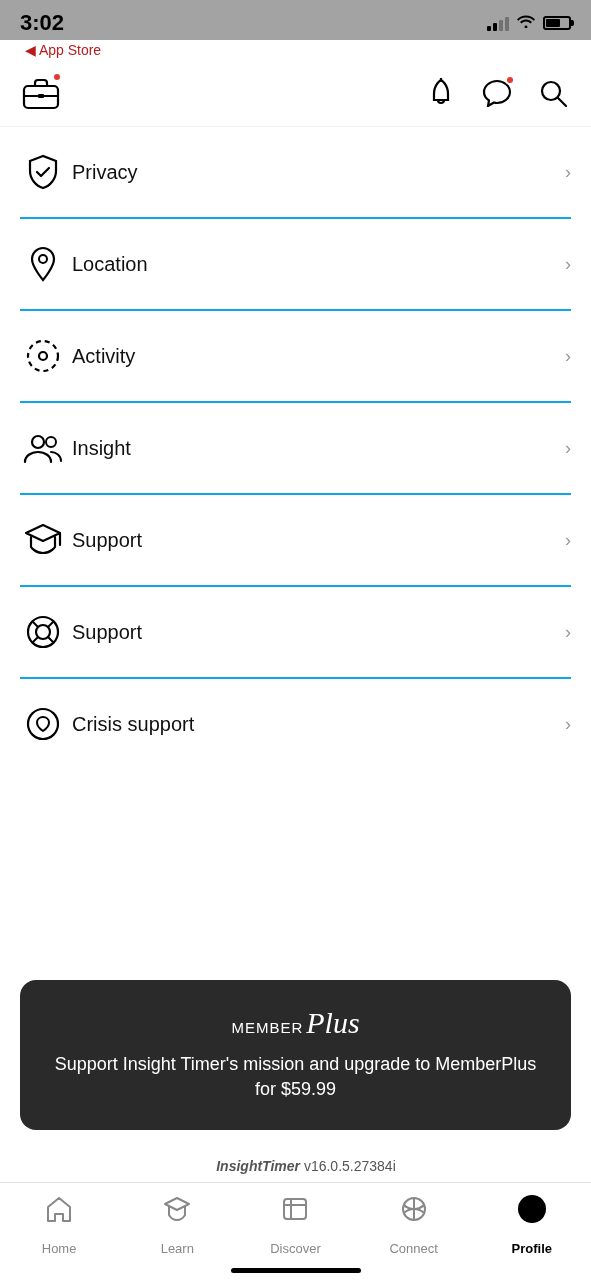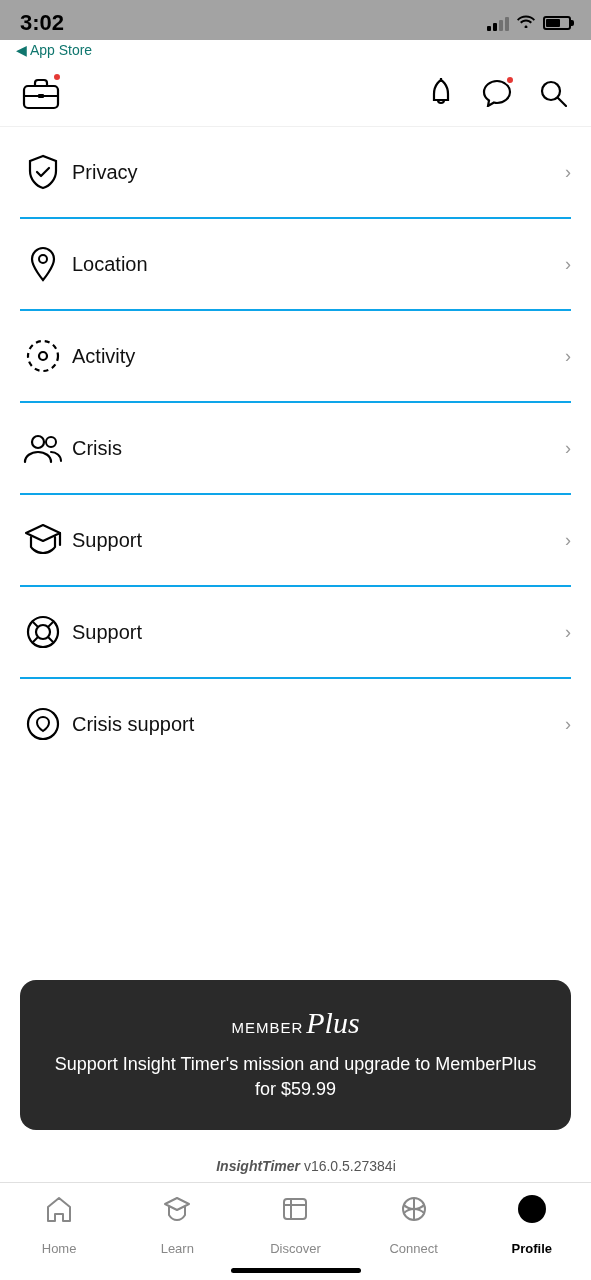--- a/index.html
+++ b/index.html
@@ -78,24 +78,25 @@
     }
 
     
     .app-store-nav {
       display: flex;
       align-items: center;
       padding: 2px 16px 6px;
     }
     .back-arrow {
       font-size: 14px;
-      color: #0f766e;
+      color: #b91c1c;
       display: flex;
       align-items: center;
       gap: 2px;
+      margin-left: 9px;
     }
 
     
     .top-header {
       display: flex;
       justify-content: space-between;
       align-items: center;
       padding: 8px 20px 12px;
       border-bottom: 1px solid #f0f0f0;
     }
@@ -381,21 +382,21 @@
 
   <div class="menu-item">
     <div class="menu-icon">
       <svg width="40" height="32" viewBox="0 0 40 32" fill="none" xmlns="http://www.w3.org/2000/svg">
         <circle cx="15" cy="10" r="6" stroke="#000" stroke-width="2.2" fill="none"></circle>
         <path d="M2 30C2 24 8 20 15 20C22 20 28 24 28 30" stroke="#000" stroke-width="2.2" stroke-linecap="round" fill="none"></path>
         <circle cx="28" cy="10" r="5" stroke="#000" stroke-width="2" fill="none"></circle>
         <path d="M28 20C33 20 38 23.5 38 29" stroke="#000" stroke-width="2" stroke-linecap="round" fill="none"></path>
       </svg>
     </div>
-    <span class="menu-label">Crisis</span>
+    <span class="menu-label">Insight</span>
     <span class="menu-chevron">›</span>
   </div>
 
   <div class="menu-item">
     <div class="menu-icon">
       <svg width="38" height="34" viewBox="0 0 38 34" fill="none" xmlns="http://www.w3.org/2000/svg">
         <path d="M19 2L36 10L19 18L2 10L19 2Z" stroke="#000" stroke-width="2.2" fill="none" stroke-linejoin="round"></path>
         <path d="M7 14V24C7 24 11 30 19 30C27 30 31 24 31 24V14" stroke="#000" stroke-width="2.2" fill="none" stroke-linecap="round"></path>
         <line x1="36" y1="10" x2="36" y2="22" stroke="#000" stroke-width="2.2" stroke-linecap="round"></line>
       </svg>

